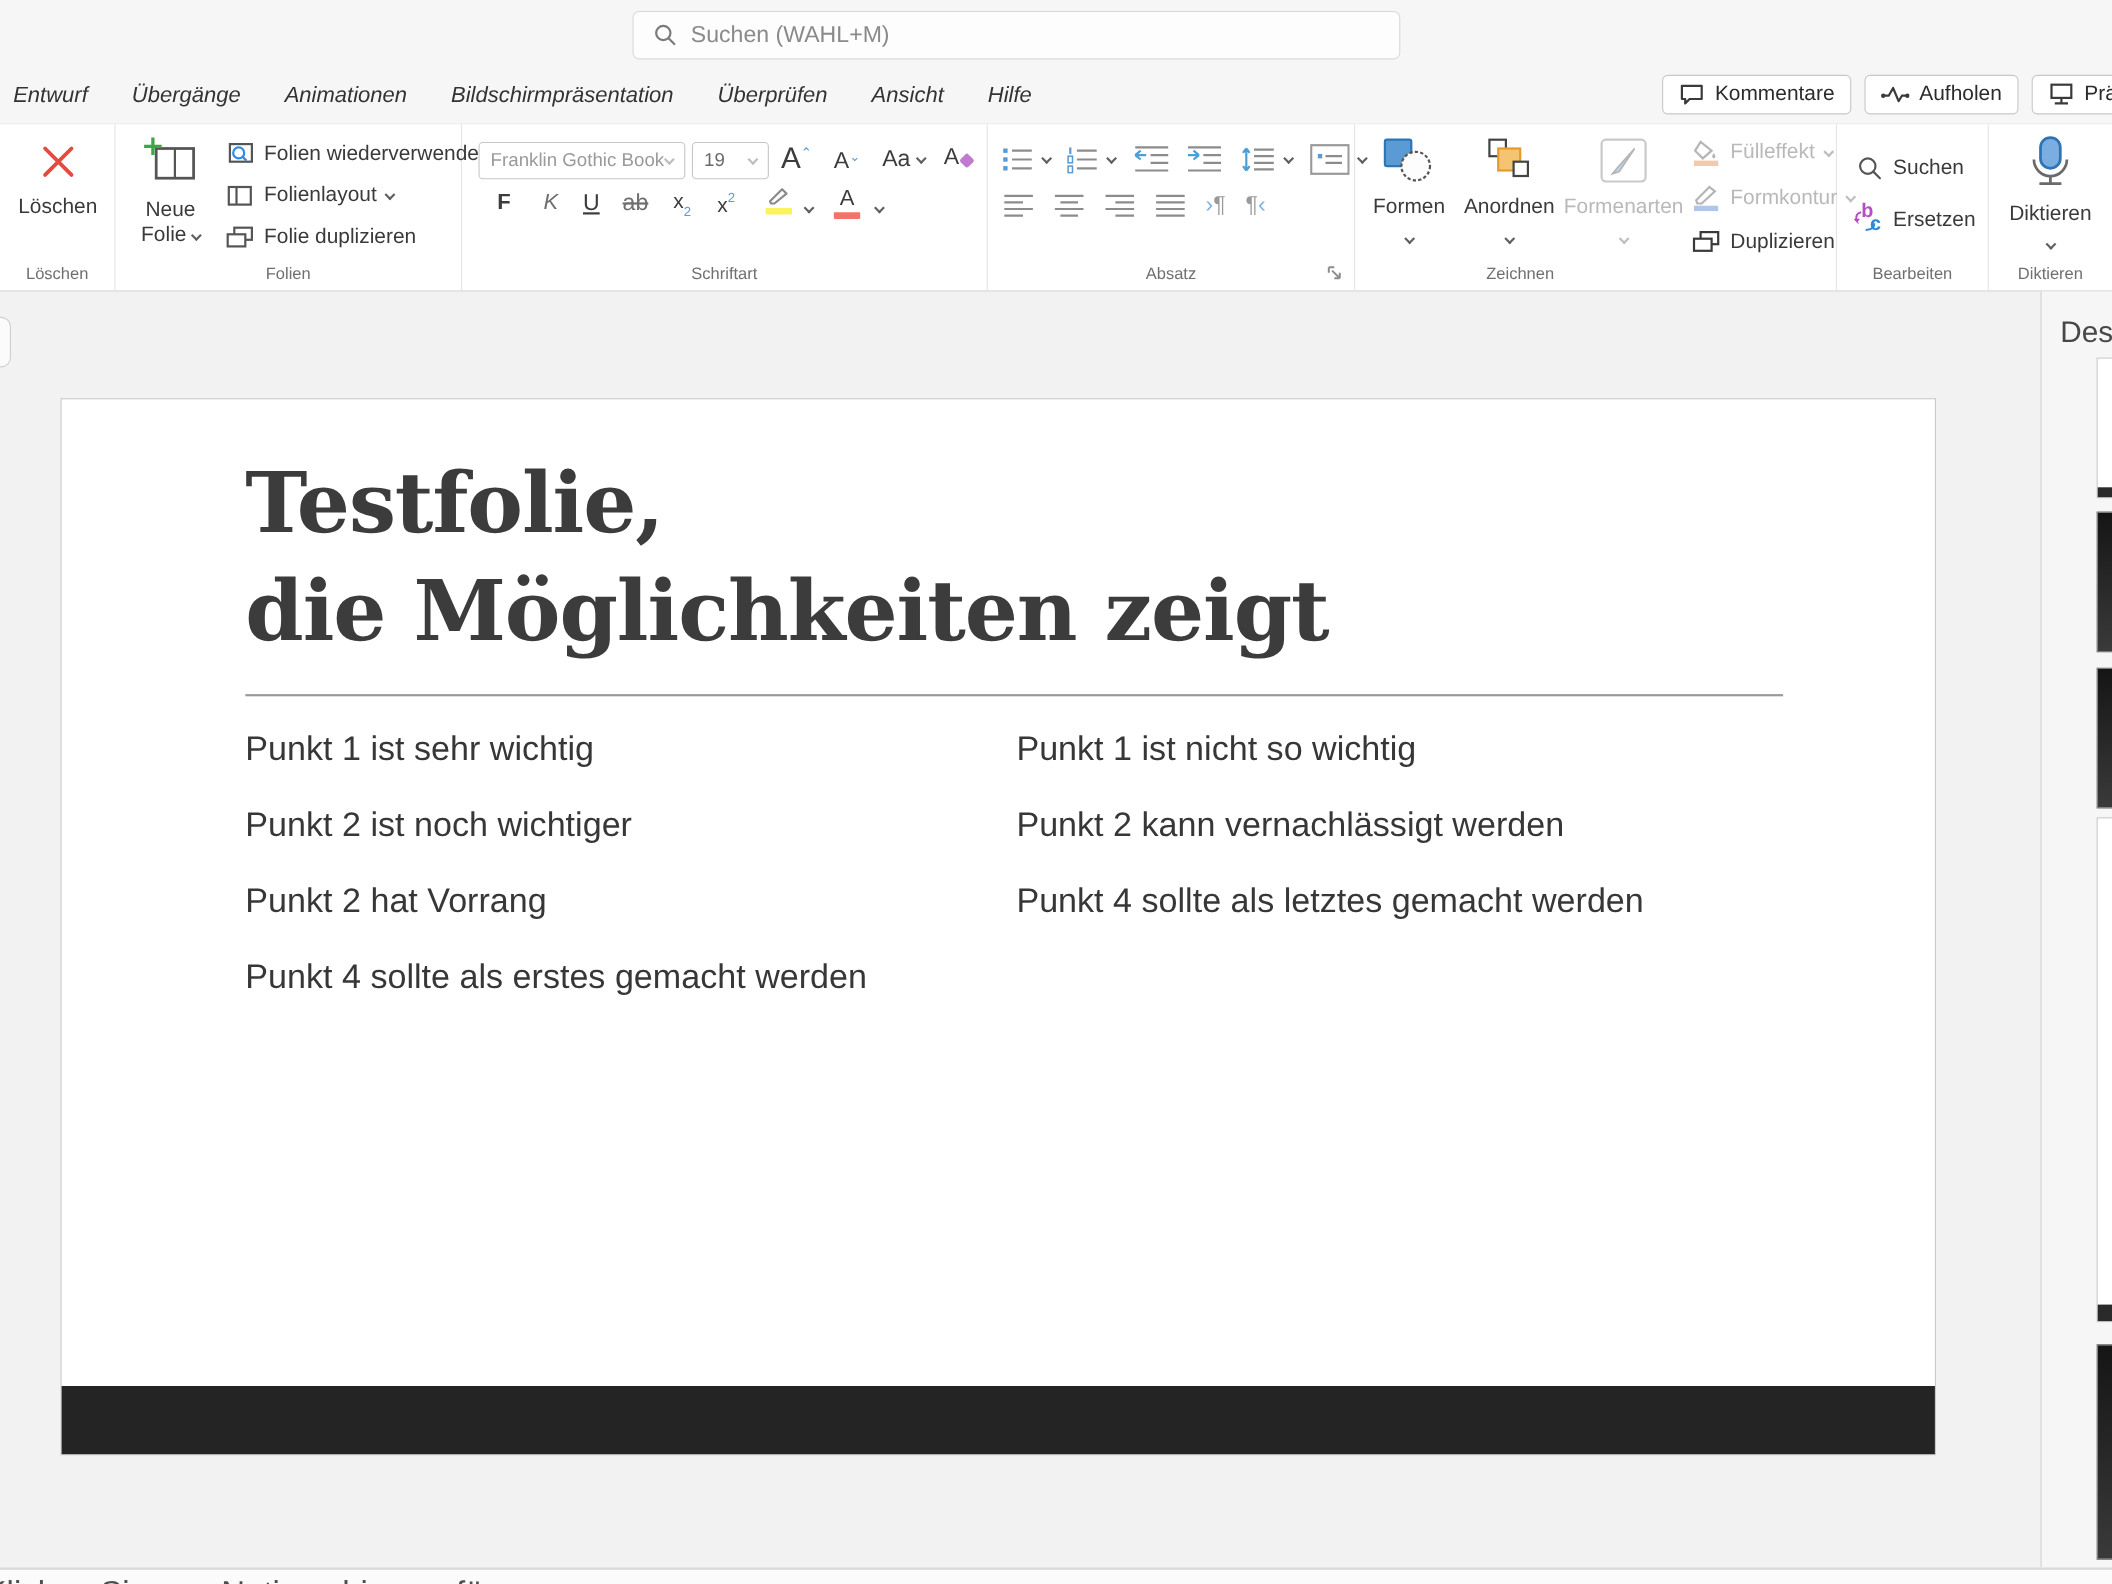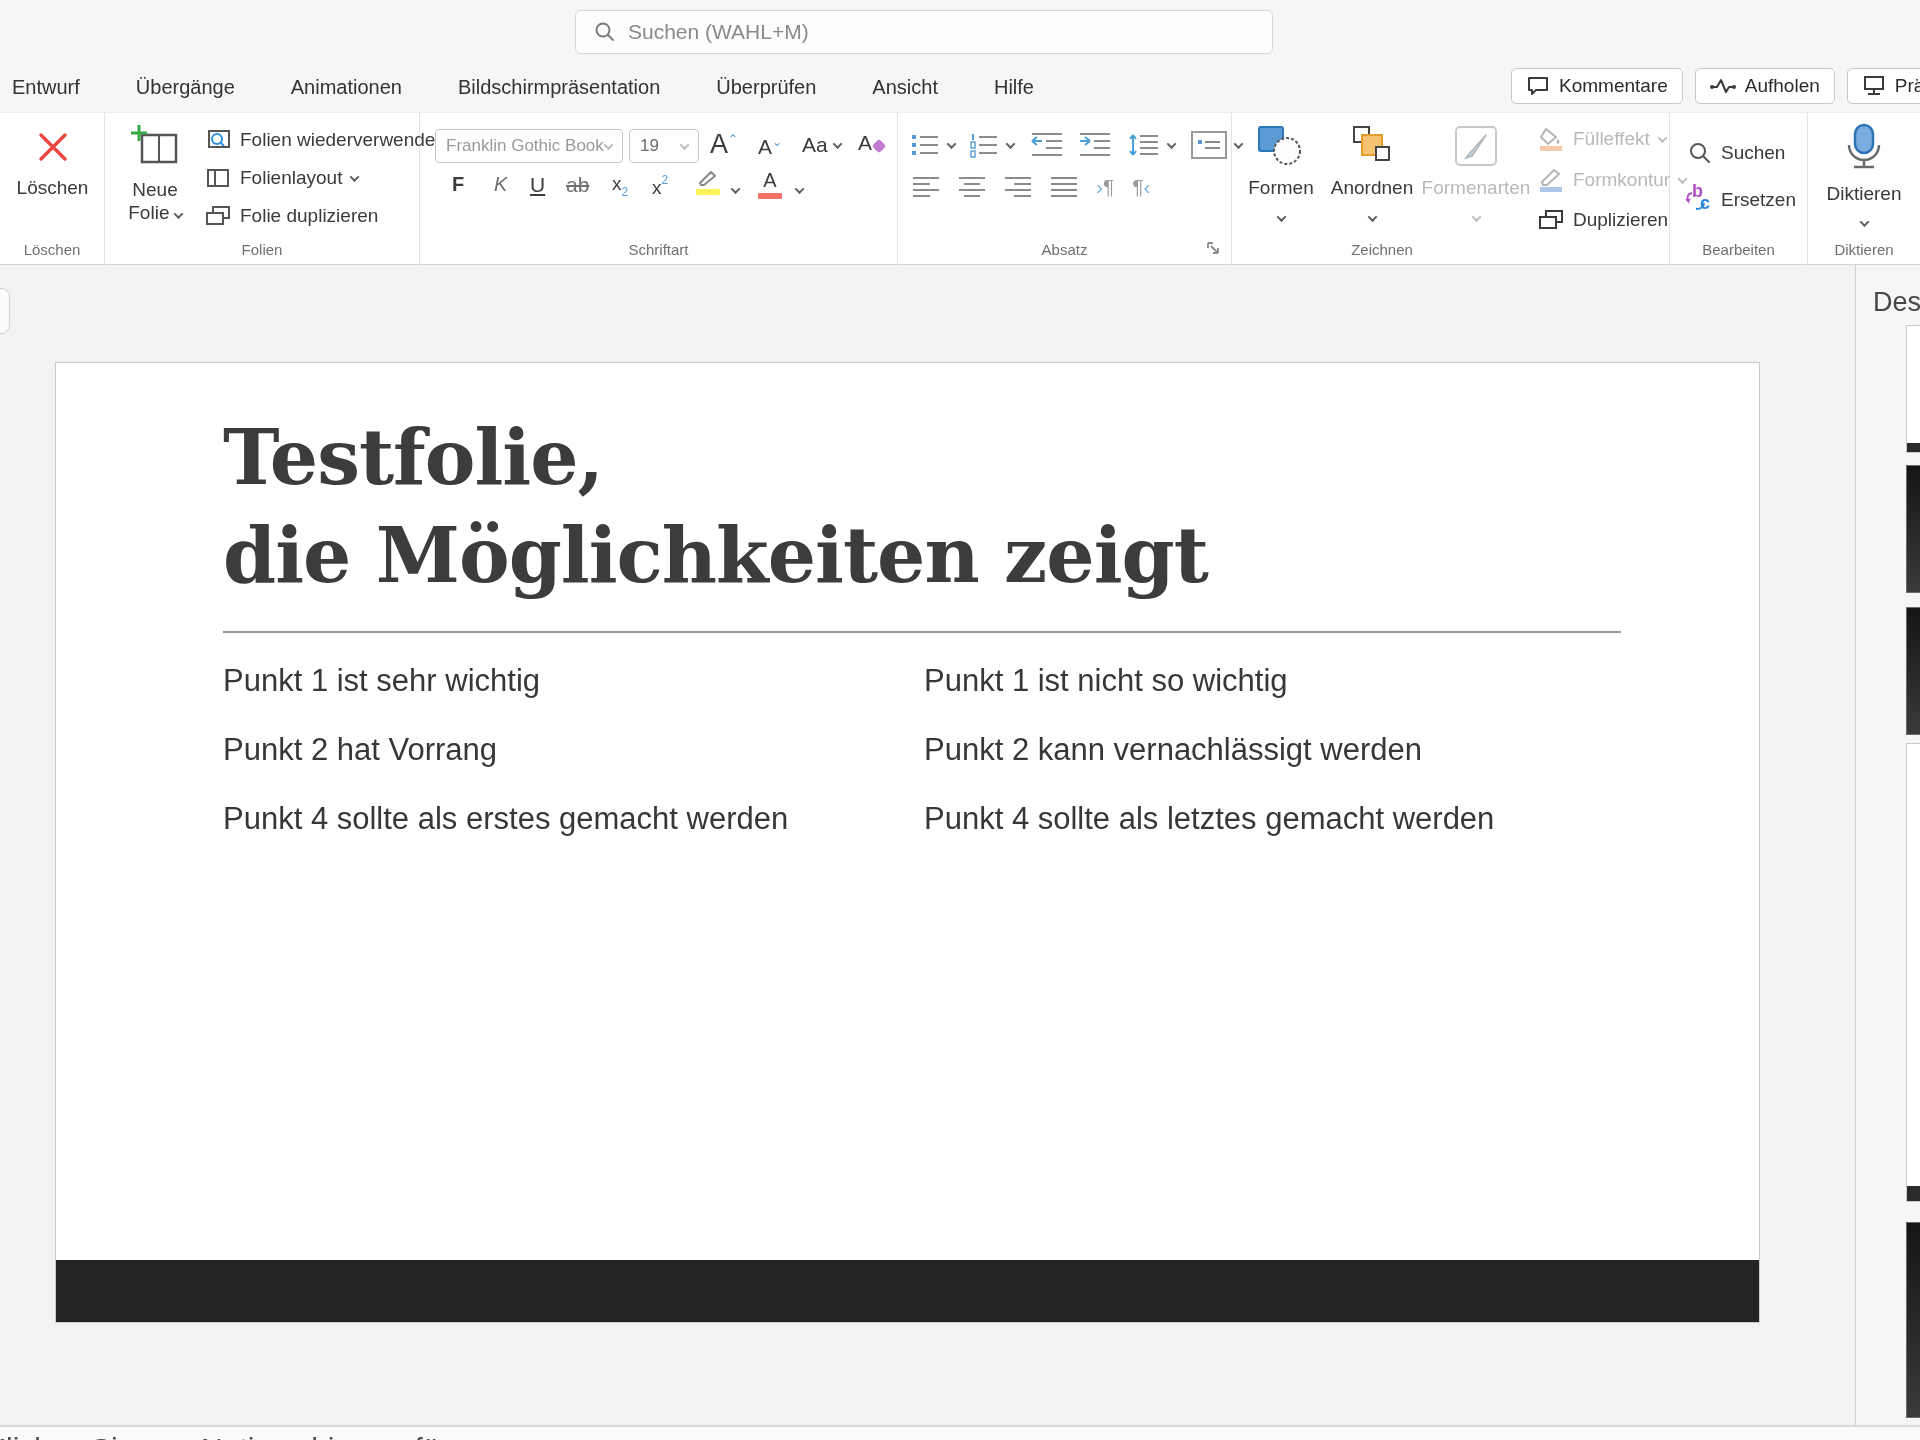--- a/index.html
+++ b/index.html
@@ -10,21 +10,21 @@
   .topbar { position:absolute; left:0; top:0; width:1920px; height:62px; background:#f6f6f6; }
   .searchbox { position:absolute; left:575px; top:10px; width:698px; height:44px;
                background:#fdfdfd; border:1px solid #d9d9d9; border-radius:6px;
                display:flex; align-items:center; padding-left:18px; gap:12px; }
   .searchbox input { border:none; outline:none; background:transparent; width:600px;
                font-size:21px; color:#666; font-family:"Liberation Sans",sans-serif; }
   .searchbox input::placeholder { color:#8a8a8a; }
 
   
   .menubar { position:absolute; left:0; top:62px; width:1920px; height:50px; background:#f6f6f6; }
-  .tabs { position:absolute; left:12px; top:0; height:50px; display:flex; gap:56px; align-items:center; }
+  .tabs { position:absolute; left:12px; top:0; height:50px; display:flex; gap:40px; align-items:center;font-style:italic; }
   .tab { font-size:20px; color:#333; white-space:nowrap; cursor:default; }
   .mb-actions { position:absolute; left:1511px; top:6px; display:flex; gap:12px; }
   .mb-btn { height:36px; background:#fff; border:1px solid #c8c8c8; border-radius:5px;
             display:flex; align-items:center; gap:9px; padding:0 14px; font-size:19px; color:#2b2b2b;
             white-space:nowrap; }
   .mb-btn.cut { width:160px; overflow:hidden; }
 
   
   .ribbon { position:absolute; left:0; top:112px; width:1920px; height:153px; background:#fff;
             border-top:1px solid #ececec; border-bottom:1px solid #d2d2d2; }
@@ -480,20 +480,21 @@
 <div class="lefttab"></div>
 
 <div class="slide">
   <div class="slide-title">
     <div>Testfolie,</div>
     <div>die Möglichkeiten zeigt</div>
   </div>
   <div class="title-rule"></div>
   <div class="bullets l">
     <div class="b">Punkt 1 ist sehr wichtig</div>
+    <div class="b">Punkt 2 ist noch wichtiger</div>
     <div class="b">Punkt 2 hat Vorrang</div>
     <div class="b">Punkt 4 sollte als erstes gemacht werden</div>
   </div>
   <div class="bullets r">
     <div class="b">Punkt 1 ist nicht so wichtig</div>
     <div class="b">Punkt 2 kann vernachlässigt werden</div>
     <div class="b">Punkt 4 sollte als letztes gemacht werden</div>
   </div>
   <div class="slide-bar"></div>
 </div>

